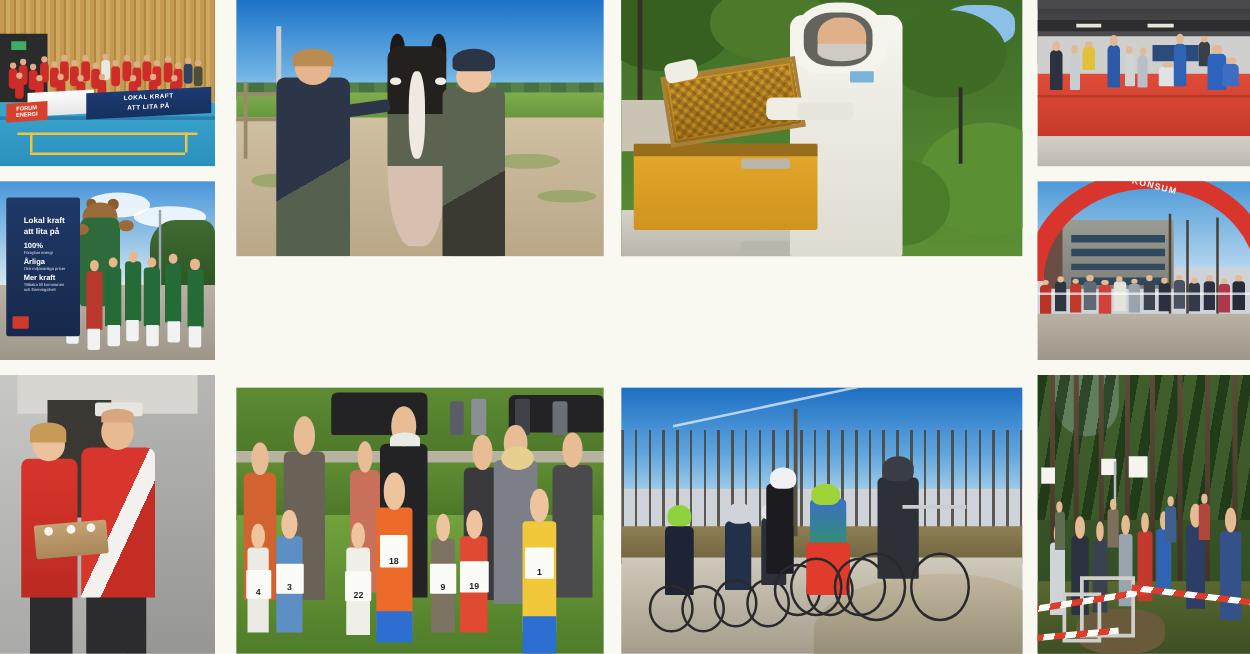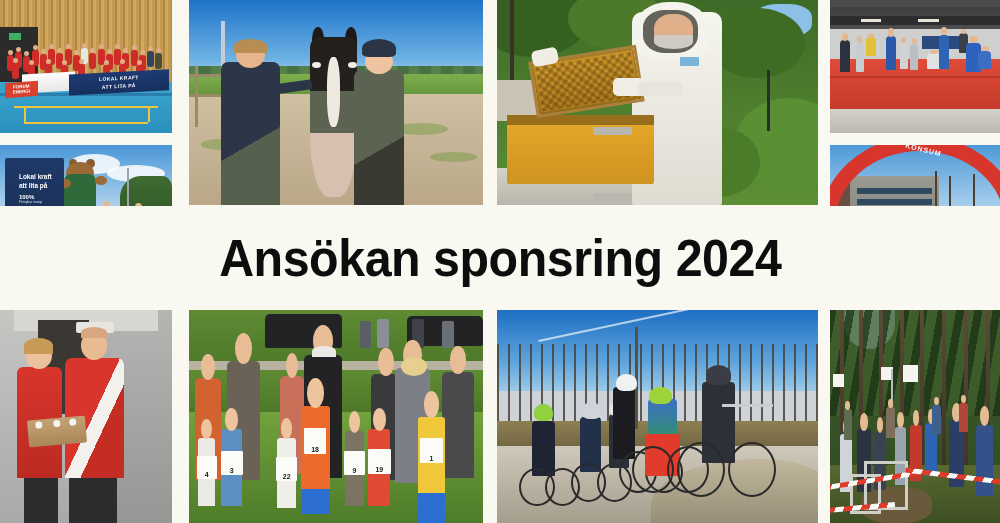--- a/index.html
+++ b/index.html
@@ -603,17 +603,14 @@
       <div class="t10-p" style="left:60%;top:47%;width:5%;height:13%;background:#3f5f8c;"></div>
       <div class="t10-p" style="left:76%;top:46%;width:5%;height:13%;background:#b0463a;"></div>
       <div class="t10-frame" style="left:20%;top:72%;width:26%;height:22%;"></div>
       <div class="t10-frame" style="left:12%;top:78%;width:18%;height:18%;"></div>
       <div class="t10-tape" style="left:-4%;top:80%;width:56%;transform:rotate(-9deg);"></div>
       <div class="t10-tape" style="left:44%;top:78%;width:62%;transform:rotate(7deg);"></div>
       <div class="t10-tape" style="left:-2%;top:92%;width:40%;transform:rotate(-5deg);"></div>
     </div>
   </div>
 
-  <div class="title-wrap">
-    <h1 class="title">Ansökan sponsring 2024</h1>
-  </div>
 
 </div>
 
 </body></html>

